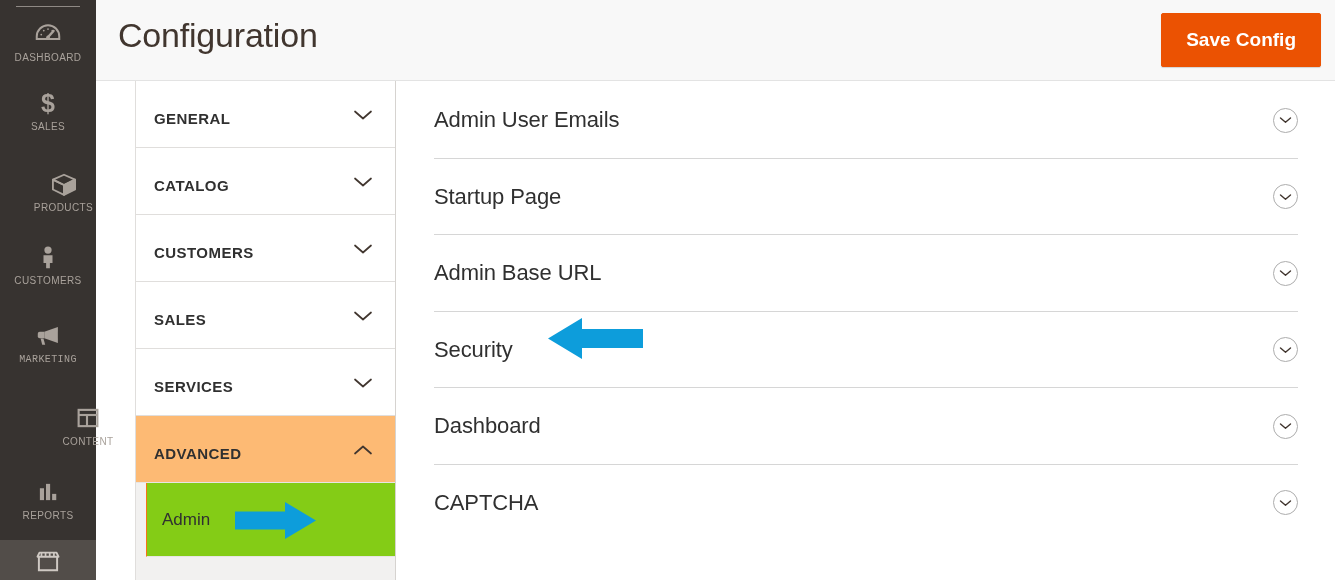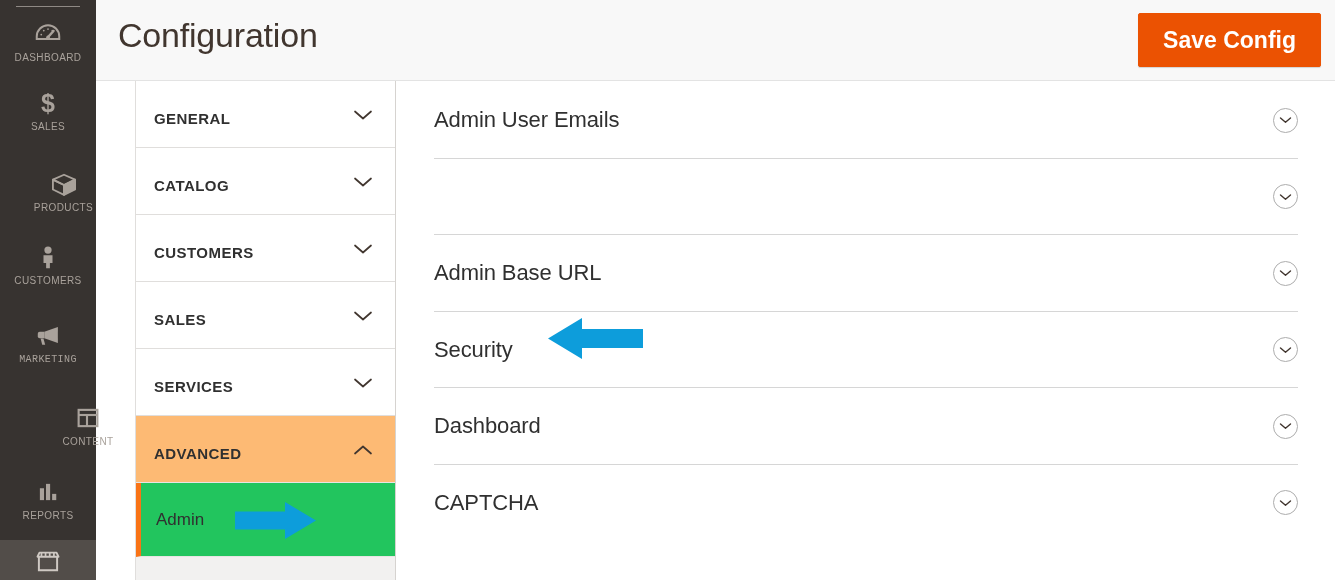--- a/index.html
+++ b/index.html
@@ -42,21 +42,21 @@
   .page-title {
     position: absolute; left: 22px; top: 16px;
     font-size: 34px; font-weight: 400; color: #41362f;
     letter-spacing: -0.2px;
     text-align: right;
   }
   .save-config-btn {
     position: absolute; right: 14px; top: 13px;
     height: 54px; padding: 0 24px;
     background: #eb5202; border: 1px solid #eb5202; border-radius: 2px;
-    color: #fff; font-size: 23px; font-weight: 700;
+    color: #fff; font-size: 19px; font-weight: 700;
     font-family: "Liberation Sans", sans-serif;
     cursor: pointer; line-height: 52px;
     box-shadow: 0 1px 1px rgba(0,0,0,.15);
   }
 
   
   .config-nav {
     position: absolute; left: 135px; top: 81px; width: 261px; height: 499px;
     background: #f2f1f0;
     border-left: 1px solid #e0dedc; border-right: 1px solid #d6d3d0;
@@ -71,23 +71,23 @@
   .cfg-head-label {
     position: absolute; left: 18px; top: 4px; height: 67px; line-height: 67px;
     font-size: 15px; font-weight: 700; color: #303030;
     letter-spacing: .45px;
   }
   .cfg-chevron {
     position: absolute; right: 22px; top: 0; height: 67px;
     display: flex; align-items: center;
   }
   .cfg-sub {
-    position: relative; height: 74px; background: #22c55e;
-    border-left: 5px solid #f97316;
-    margin-right: 0;
+    position: relative; height: 74px; background: #84cc16;
+    border-left: 1px solid #f97316;
+    margin-left: 10px; margin-right: 0;
     border-bottom: 1px solid #e7e5e3;
     cursor: pointer;
   }
   .cfg-sub-label {
     position: absolute; left: 15px; top: 0; height: 74px; line-height: 74px;
     font-size: 17px; color: #303030; font-weight: 400;
   }
 
   
   .content {
@@ -300,20 +300,21 @@
       <span class="group-toggle">
         <span class="circle-chevron">
           <svg width="13" height="8" viewBox="0 0 13 8">
               <path d="M1.5 2 6.5 6.3 11.5 2" fill="none" stroke="#41362f" stroke-width="1.4" stroke-linecap="round" stroke-linejoin="round"></path>
             </svg>
         </span>
       </span>
     </section>
 
     <section class="group-row">
+      <span class="group-title">Startup Page</span>
       <span class="group-toggle">
         <span class="circle-chevron">
           <svg width="13" height="8" viewBox="0 0 13 8">
               <path d="M1.5 2 6.5 6.3 11.5 2" fill="none" stroke="#41362f" stroke-width="1.4" stroke-linecap="round" stroke-linejoin="round"></path>
             </svg>
         </span>
       </span>
     </section>
 
     <section class="group-row">

